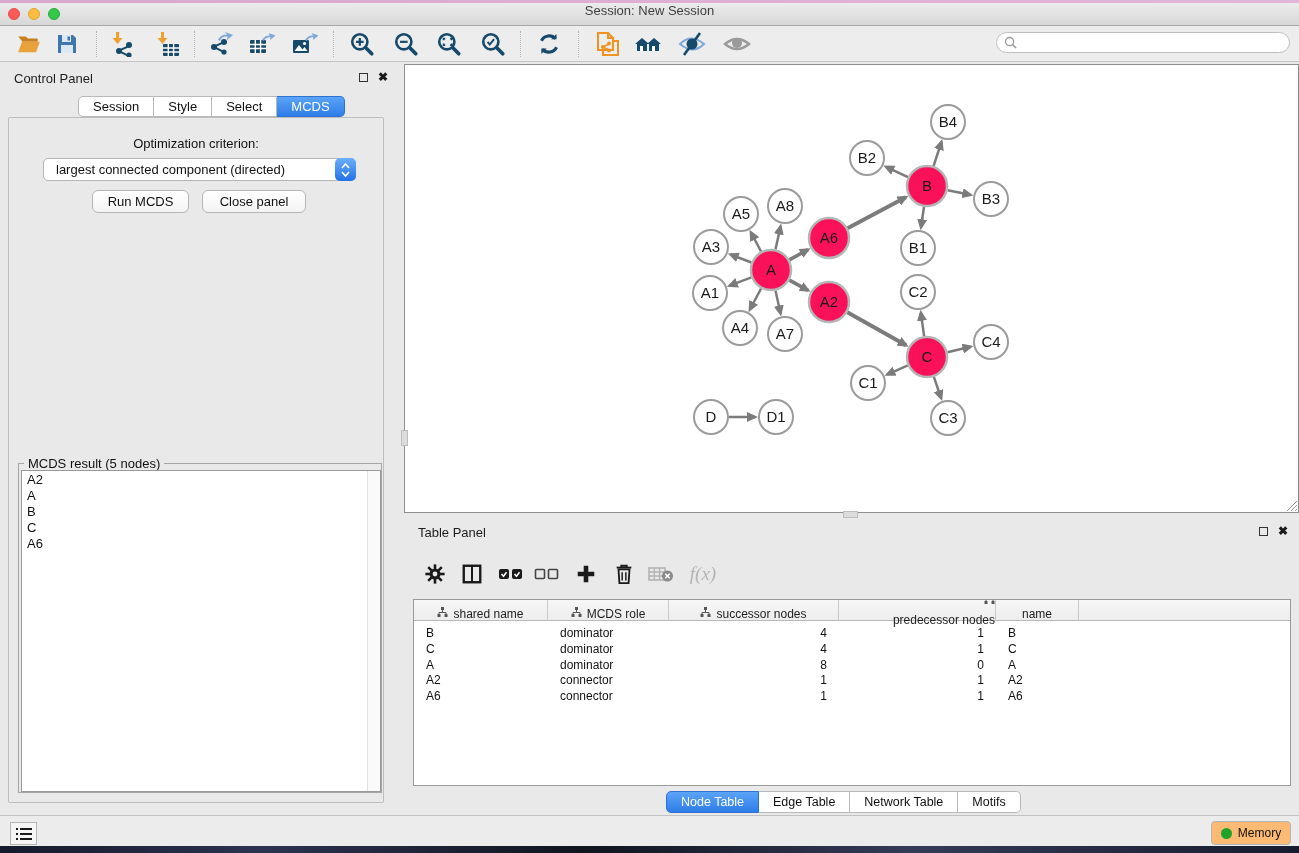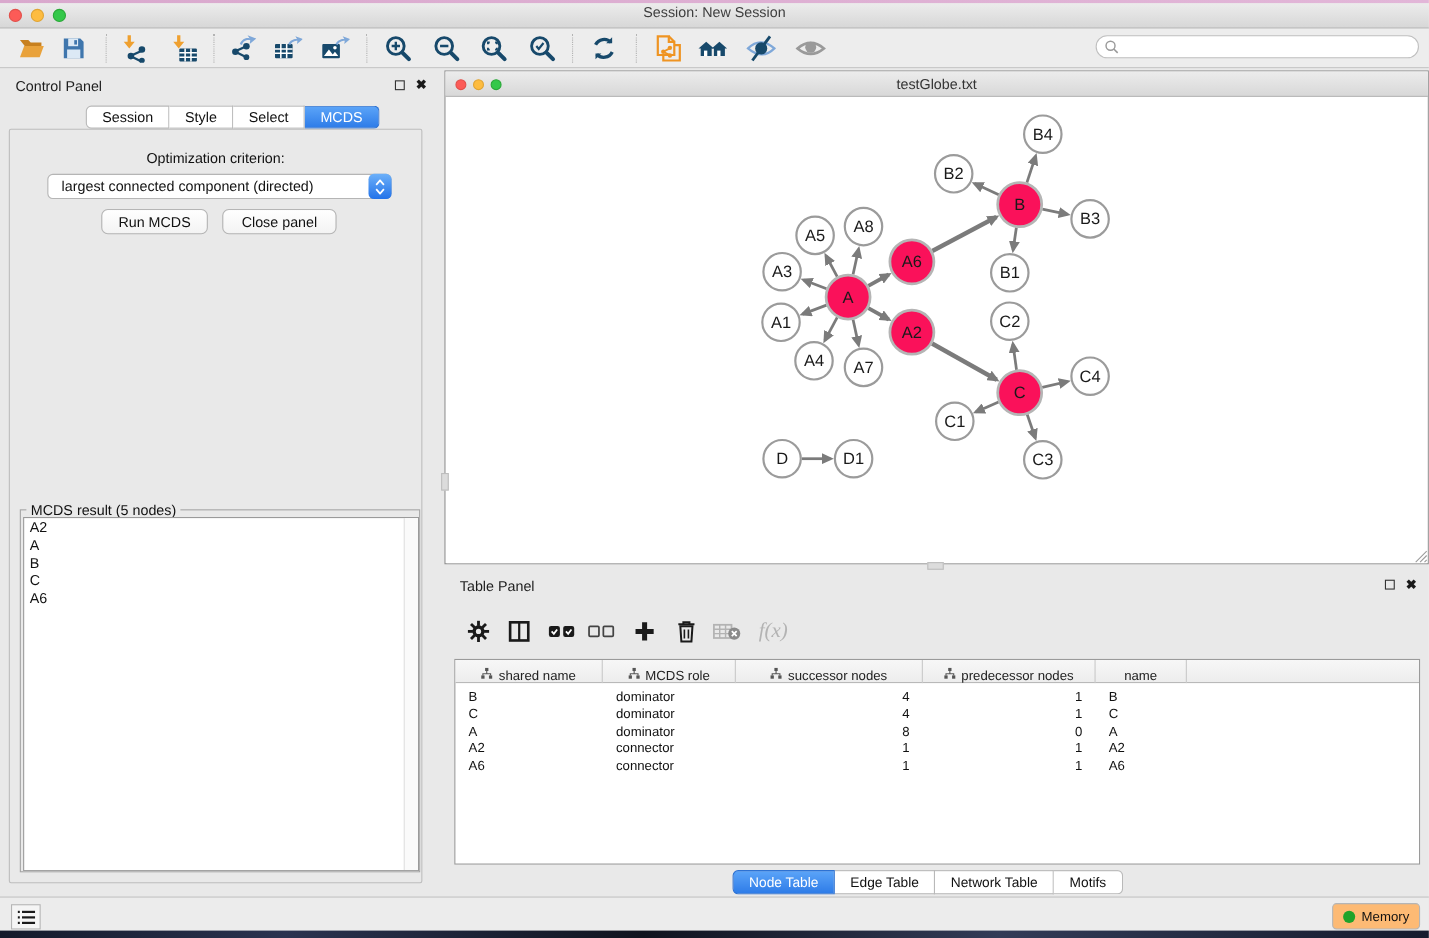--- a/index.html
+++ b/index.html
@@ -307,28 +307,20 @@
       <div class="result-scroll"></div>
     <div class="result-item">A2</div>
         <div class="result-item">A</div>
         <div class="result-item">B</div>
         <div class="result-item">C</div>
         <div class="result-item">A6</div>
       </div>
   </div>
 
   <div class="abs net-window">
-    <div class="net-titlebar">
-      <div class="net-lights">
-        <span class="light red"></span>
-        <span class="light yellow"></span>
-        <span class="light green"></span>
-      </div>
-      <span class="title">testGlobe.txt</span>
-    </div>
     <div class="net-canvas">
       <svg id="graph-svg" width="891" height="423" viewBox="0 0 891 423">
         <defs>
           <marker id="arrow" markerUnits="userSpaceOnUse" markerWidth="12" markerHeight="10" refX="8" refY="5" orient="auto">
             <path d="M0 0L11 5L0 10z" fill="#7b7b7b"></path>
           </marker>
         </defs>
         <g id="graph-edges">
             <line x1="355.0833503371762" y1="162.48892062939558" x2="344.9166496628238" y2="143.51107937060442" stroke="#7b7b7b" stroke-width="2.5" marker-end="url(#arrow)"></line>
             <line x1="369.4876344549141" y1="160.4850996346785" x2="374.5123655450859" y2="137.5149003653215" stroke="#7b7b7b" stroke-width="2.5" marker-end="url(#arrow)"></line>
@@ -546,21 +538,21 @@
           <span><svg width="11" height="11" viewBox="0 0 11 11">
               <g fill="#555">
                 <rect x="4" y="0" width="3" height="3"></rect>
                 <rect x="0.5" y="7" width="3" height="3"></rect>
                 <rect x="7.5" y="7" width="3" height="3"></rect>
               </g>
               <path d="M5.5 3v2.5M2 7V5.5h7V7" stroke="#555" stroke-width="1" fill="none"></path>
             </svg></span>
           <span>successor nodes</span>
         </div>
-        <div class="th" style="left: 425px; width: 157px;">
+        <div class="th" style="left: 425px; width: 157px; flex-direction: column;">
           <span><svg width="11" height="11" viewBox="0 0 11 11">
               <g fill="#555">
                 <rect x="4" y="0" width="3" height="3"></rect>
                 <rect x="0.5" y="7" width="3" height="3"></rect>
                 <rect x="7.5" y="7" width="3" height="3"></rect>
               </g>
               <path d="M5.5 3v2.5M2 7V5.5h7V7" stroke="#555" stroke-width="1" fill="none"></path>
             </svg></span>
           <span>predecessor nodes</span>
         </div>

